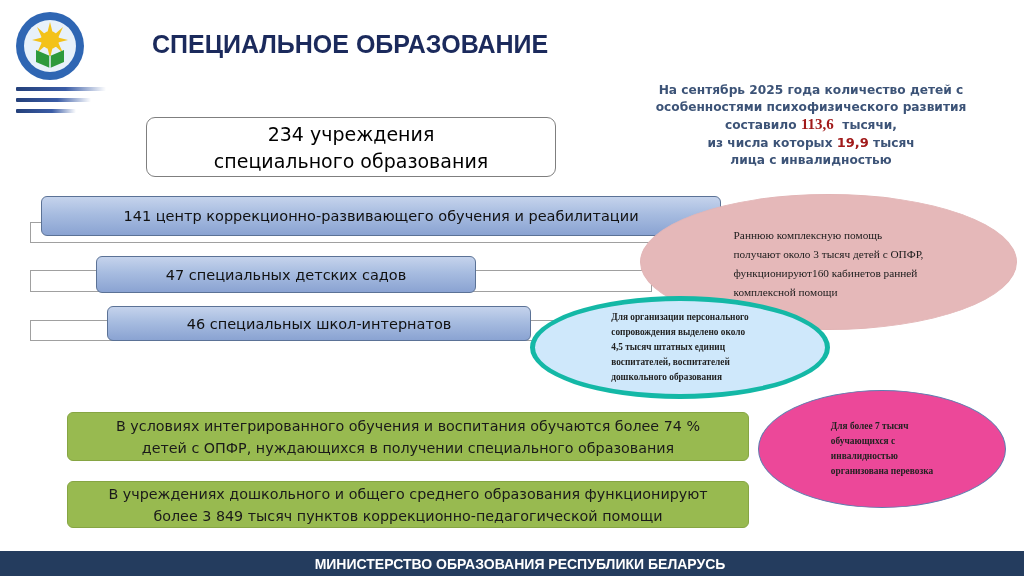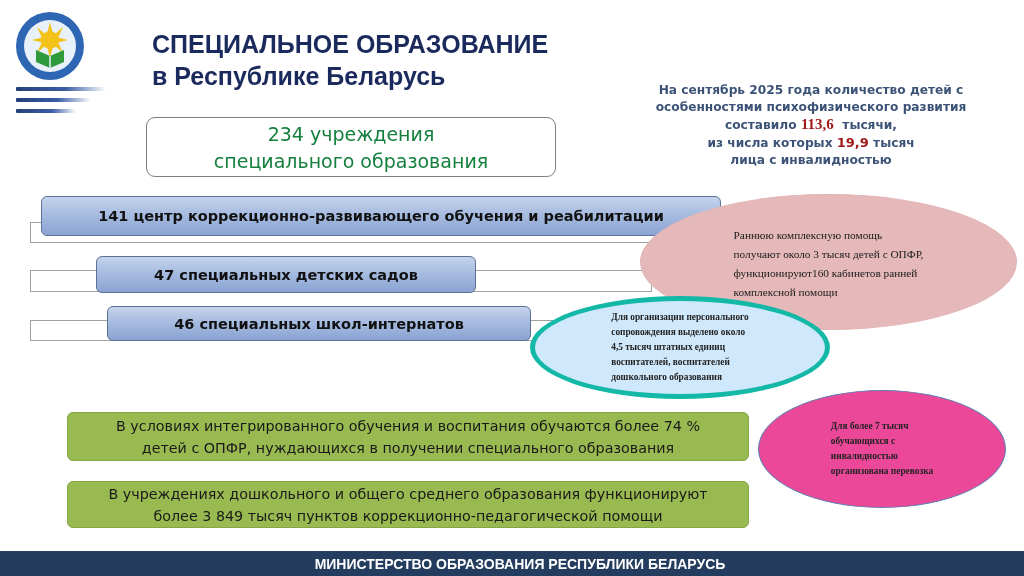--- a/index.html
+++ b/index.html
@@ -21,34 +21,34 @@
   .title { left: 152px; top: 28px; color: #1b2a5c; font-weight: bold; font-size: 25px; line-height: 32px; }
 
   
   .stat { left: 630px; top: 82px; width: 362px; text-align: center; color: #3c5377; font-family: "DejaVu Sans", sans-serif; font-weight: bold; font-size: 12.2px; line-height: 17px; }
   .stat .num { color: #a11a1a; font-family: "Liberation Serif", serif; font-size: 15px; }
 
   
   .inst-box {
     left: 146px; top: 117px; width: 410px; height: 60px;
     border: 1px solid #7f7f7f; border-radius: 9px; background: #fff;
-    color: #15803d; text-align: center; font-family: "DejaVu Sans", sans-serif;
+    color: #000000; text-align: center; font-family: "DejaVu Sans", sans-serif;
     font-size: 19px; line-height: 27px; padding-top: 3px; box-sizing: border-box;
   }
 
   
   .plate { background: #fff; border: 1px solid #a0a0a0; }
   .plate.p1 { left: 30px; top: 222px; width: 670px; height: 19px; }
   .plate.p2 { left: 30px; top: 270px; width: 620px; height: 20px; }
   .plate.p3 { left: 30px; top: 320px; width: 540px; height: 19px; }
 
   .bar {
     border: 1px solid #5b7296; border-radius: 6px;
     background: linear-gradient(180deg, #c5d3ec 0%, #a7bce0 45%, #8aa3d2 100%);
-    color: #111; font-family: "DejaVu Sans", sans-serif; font-weight: bold;
+    color: #111; font-family: "DejaVu Sans", sans-serif; font-weight: normal;
     font-size: 14.5px; text-align: right; box-sizing: border-box;
     display: flex; align-items: center; justify-content: center;
   }
   .bar.b1 { left: 41px; top: 196px; width: 680px; height: 40px; }
   .bar.b2 { left: 96px; top: 256px; width: 380px; height: 37px; }
   .bar.b3 { left: 107px; top: 306px; width: 424px; height: 35px; }
 
   
   .ell {
     border-radius: 50%; box-sizing: border-box;
@@ -97,21 +97,20 @@
     <path d="M24 40 L38 46 L52 40 L52 52 L38 58 L24 52 Z" fill="#2e9a3c"></path>
     <path d="M38 46 L38 58" stroke="#e8f1fa" stroke-width="1.5"></path>
   </svg>
 </div>
 <div class="abs stripe s1"></div>
 <div class="abs stripe s2"></div>
 <div class="abs stripe s3"></div>
 
 <div class="abs title">
   <div>СПЕЦИАЛЬНОЕ ОБРАЗОВАНИЕ</div>
-  <div>в Республике Беларусь</div>
 </div>
 
 <div class="abs stat">
   <div>На сентябрь 2025 года количество детей с</div>
   <div>особенностями психофизического развития</div>
   <div><span>составило </span><span class="num">113,6</span><span style="white-space:pre">  тысячи,</span></div>
   <div><span style="white-space:pre">из числа которых </span><span class="num" style="font-family:'DejaVu Sans',sans-serif;font-size:13px;">19,9</span><span style="white-space:pre"> тысяч</span></div>
   <div>лица с инвалидностью</div>
 </div>
 

